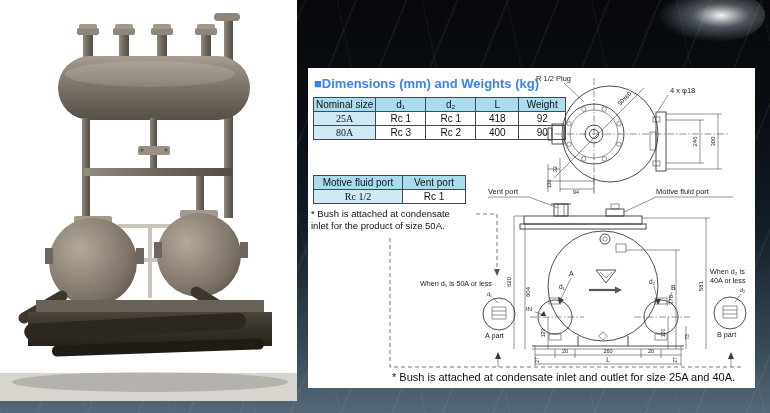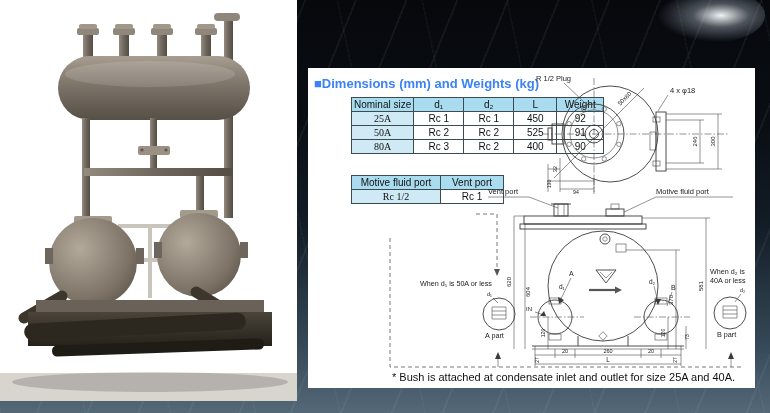--- a/index.html
+++ b/index.html
@@ -10,21 +10,21 @@
     linear-gradient(180deg,rgba(0,0,0,0) 55%,rgba(120,150,175,0.14) 82%,rgba(165,190,210,0.22) 100%),
     repeating-linear-gradient(112deg,rgba(255,255,255,0.05) 0 2px,transparent 2px 47px),
     repeating-linear-gradient(78deg,rgba(255,255,255,0.035) 0 1.5px,transparent 1.5px 83px);}
   .flare{position:absolute;left:655px;top:-12px;width:110px;height:55px;border-radius:50%;
     background:radial-gradient(ellipse at 60% 50%,rgba(255,255,255,0.95) 0%,rgba(210,225,240,0.35) 30%,transparent 68%);}
   .photo{position:absolute;left:0;top:0;width:297px;height:401px;background:#fff;}
   .title{position:absolute;left:308px;top:12px;width:462px;margin:0;color:#fff;font-size:35px;
     font-weight:bold;white-space:nowrap;letter-spacing:-0.5px;}
   .panel{position:absolute;left:308px;top:68px;width:447px;height:320px;background:#fff;}
   .heading{position:absolute;left:6px;top:8px;font-size:13px;font-weight:bold;color:#3b82f6;white-space:nowrap;}
-  table{border-collapse:collapse;font-size:10px;color:#111;table-layout:fixed;margin-left:38px;}
+  table{border-collapse:collapse;font-size:10px;color:#111;table-layout:fixed;}
   th,td{border:1px solid #3c4a52;text-align:center;padding:0 2px;height:13px;line-height:13px;font-weight:normal;overflow:hidden;white-space:nowrap;}
   th{background:#a9dcee;}
   td.fc{background:#cfeaf5;font-family:Liberation Serif, serif;}
   .t1{position:absolute;left:5px;top:29px;}
   .t2{position:absolute;left:5px;top:107px;}
   .note1{position:absolute;left:3px;top:140px;font-size:9.5px;line-height:11.5px;color:#111;white-space:nowrap;}
   .note2{position:absolute;left:84px;top:303px;width:360px;font-size:11px;color:#111;white-space:nowrap;}
   svg.drawing{position:absolute;left:0;top:0;}
   .ln{fill:none;stroke:#3a3a3a;stroke-width:0.9;}
   .lnt{fill:none;stroke:#3a3a3a;stroke-width:0.55;}
@@ -131,29 +131,22 @@
           <th style="width:45px">d₂</th>
           <th style="width:38px">L</th>
           <th style="width:42px">Weight</th>
         </tr>
       </thead>
       <tbody>
         <tr>
           <td class="fc">25A</td>
           <td>Rc 1</td>
           <td>Rc 1</td>
-          <td>450</td>
+          <td>418</td>
           <td>92</td>
-        </tr>
-        <tr>
-          <td class="fc">50A</td>
-          <td>Rc 2</td>
-          <td>Rc 2</td>
-          <td>525</td>
-          <td>91</td>
         </tr>
         <tr>
           <td class="fc">80A</td>
           <td>Rc 3</td>
           <td>Rc 2</td>
           <td>400</td>
           <td>90</td>
         </tr>
       </tbody>
     </table>
@@ -167,20 +160,22 @@
       </thead>
       <tbody>
         <tr>
           <td class="fc">Rc 1/2</td>
           <td>Rc 1</td>
         </tr>
       </tbody>
     </table>
 
     <div class="note1">
+      <div>* Bush is attached at condensate</div>
+      <div>inlet for the product of size 50A.</div>
     </div>
 
     <svg class="drawing" viewBox="0 0 447 320" width="447" height="320" xmlns="http://www.w3.org/2000/svg">
 
       <line class="cl" x1="234" y1="66" x2="420" y2="66"></line>
       <line class="cl" x1="286" y1="10" x2="286" y2="124"></line>
       <circle class="ln" cx="302" cy="66" r="48"></circle>
       <circle class="ln" cx="286" cy="66" r="30"></circle>
       <circle class="lnt" cx="286" cy="66" r="24"></circle>
       <circle class="ln" cx="286" cy="66" r="9"></circle>

